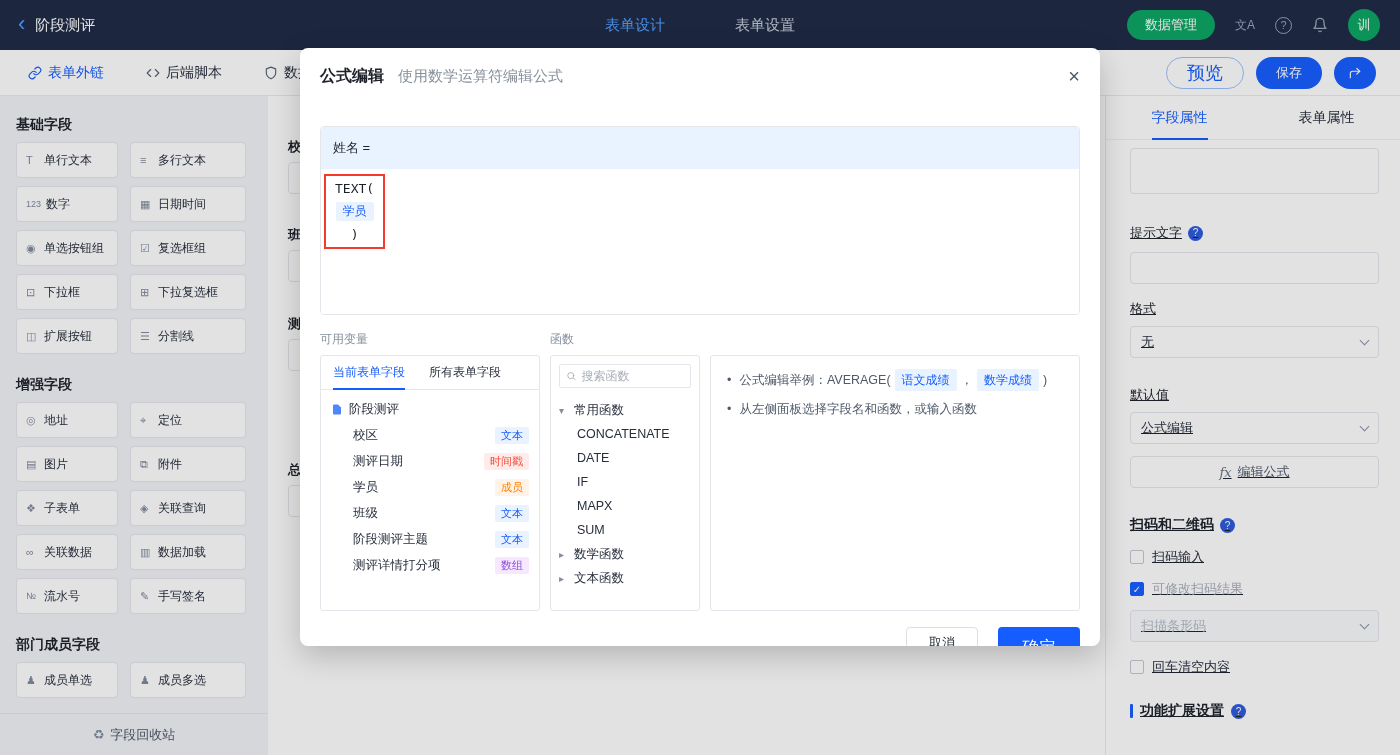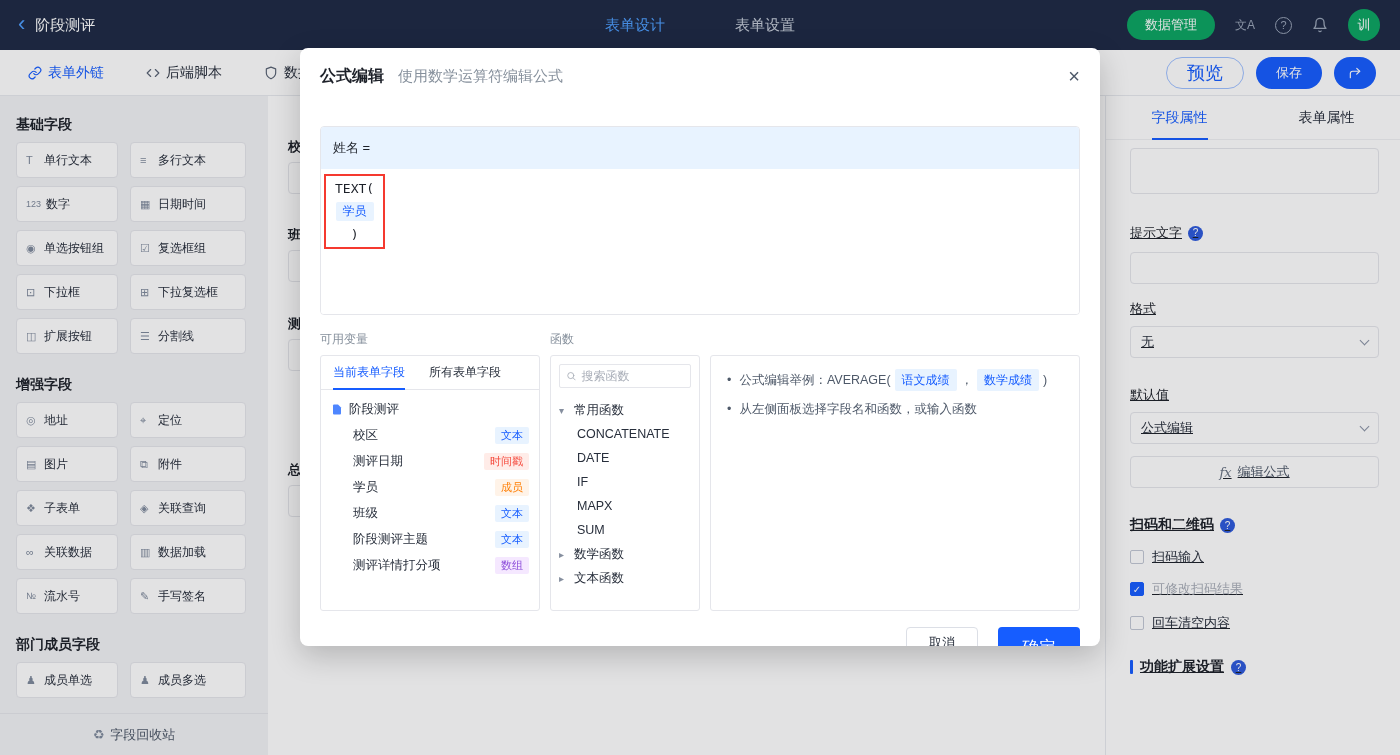--- a/index.html
+++ b/index.html
@@ -348,20 +348,24 @@
         <span class="qbadge">?</span>
       </div>
       <label class="cb-row">
         <span class="cb-box"></span>
         <span class="cb-label">扫码输入</span>
       </label>
       <label class="cb-row">
         <span class="cb-box on"></span>
         <span class="cb-label muted">可修改扫码结果</span>
       </label>
+      <div class="rp-select disabled" style="margin-top:12px">
+        <span>扫描条形码</span>
+        <span class="chev"></span>
+      </div>
       <label class="cb-row" style="margin-top:16px">
         <span class="cb-box"></span>
         <span class="cb-label">回车清空内容</span>
       </label>
 
       <div class="ext-title">
         <span class="ext-bar"></span>
         <span>功能扩展设置</span>
         <span class="qbadge">?</span>
       </div>

